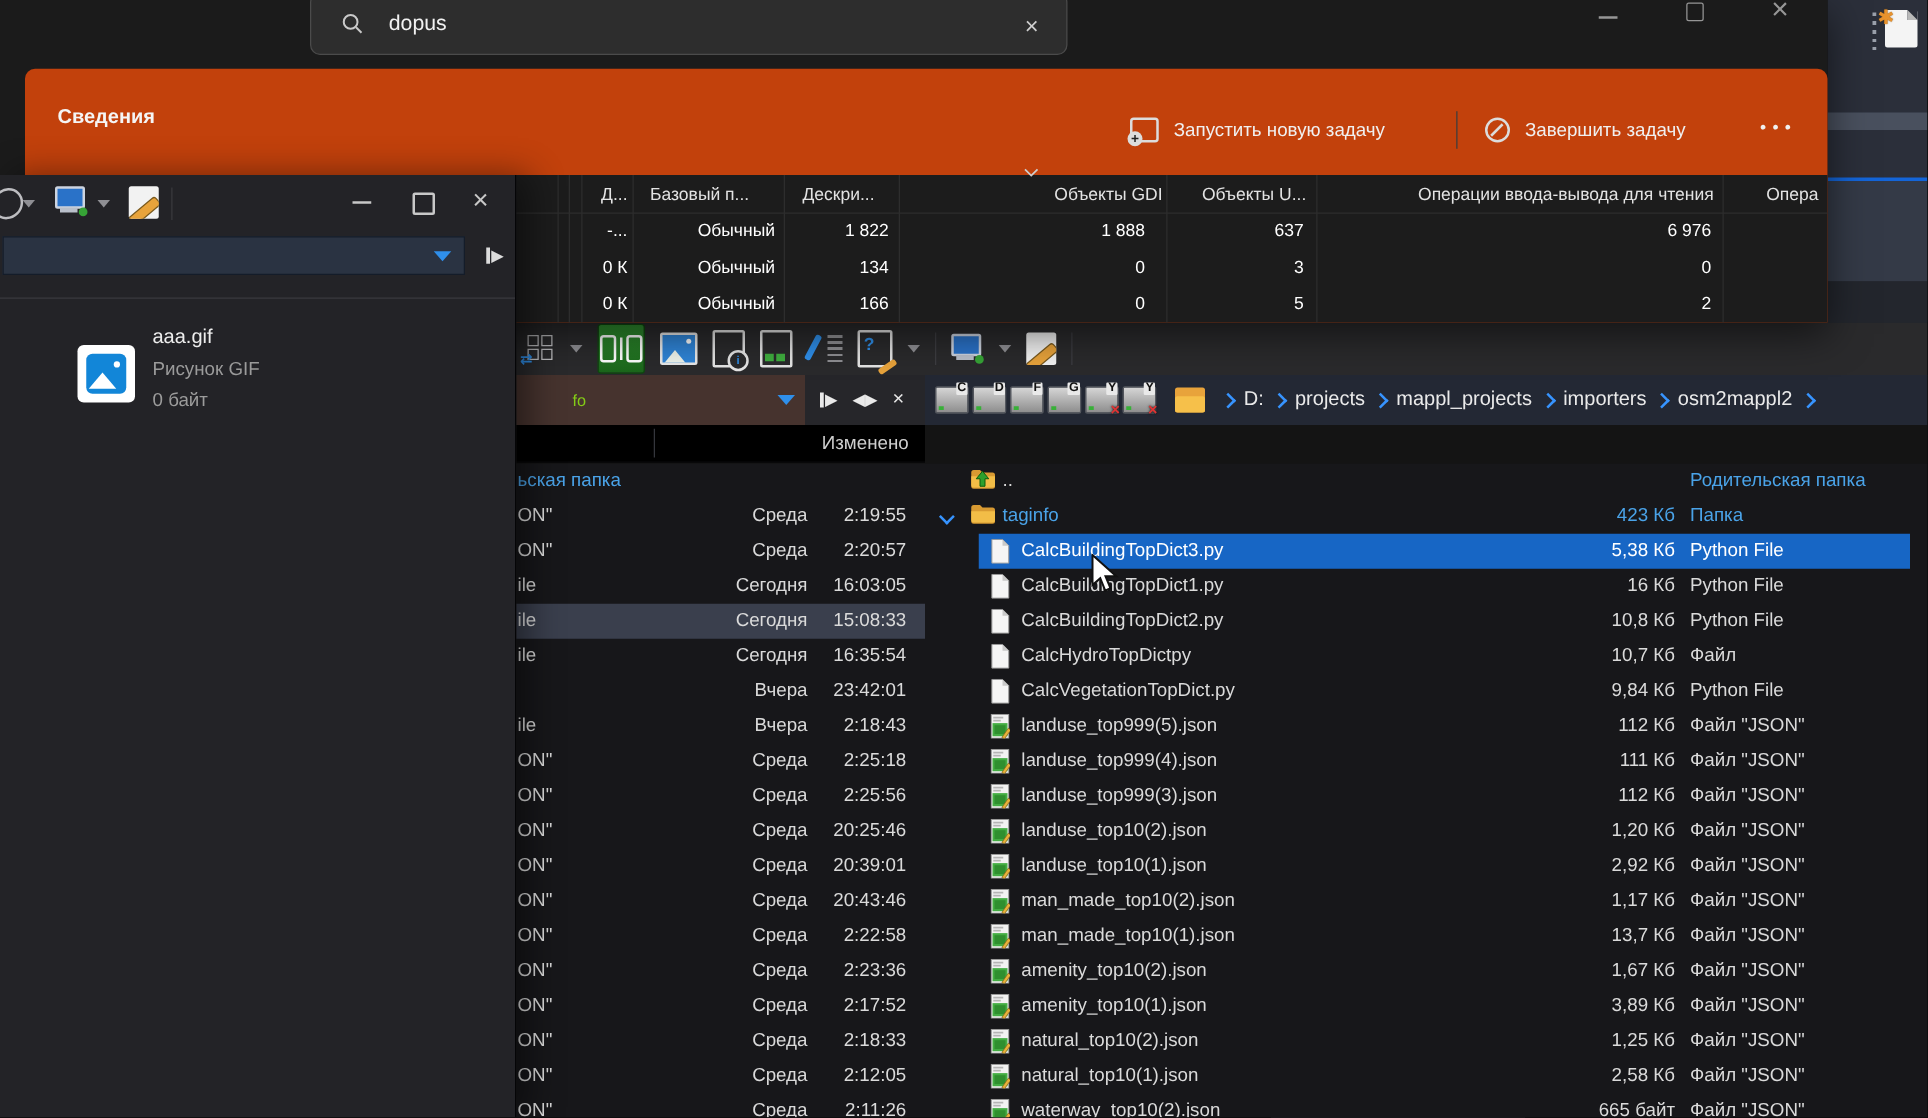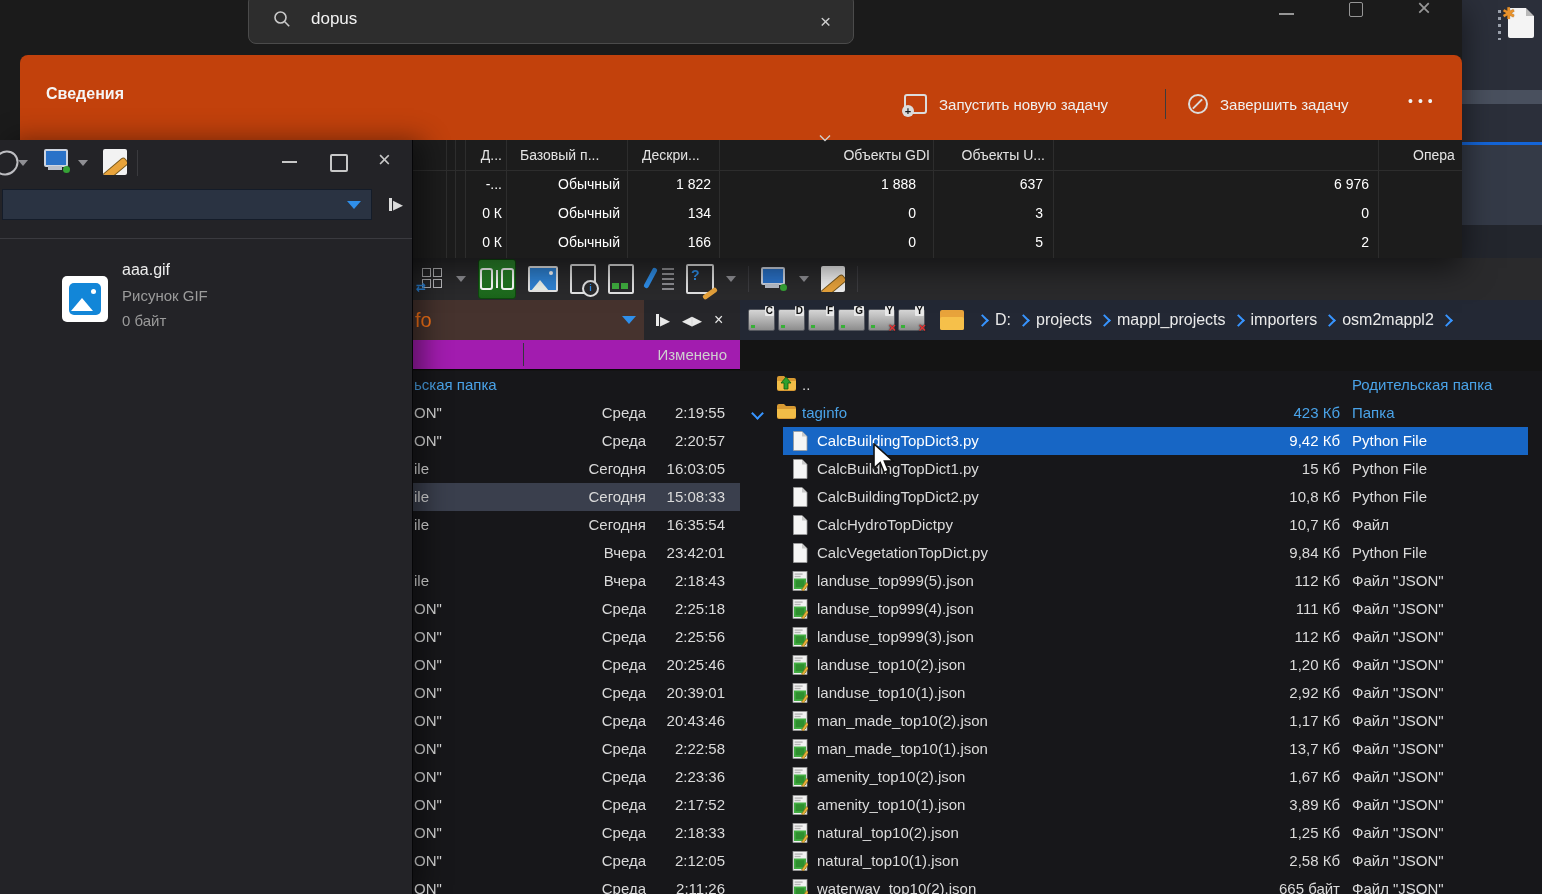--- a/index.html
+++ b/index.html
@@ -36,36 +36,36 @@
   .ic-computer{width:26px;height:24px;position:relative;}
   .ic-computer .scr{position:absolute;left:0;top:0;width:20px;height:14px;background:#2a72c8;border:2px solid #cdd4e0;border-radius:2px;}
   .ic-computer .base{position:absolute;left:4px;top:17px;width:14px;height:4px;background:#b9bfca;}
   .ic-computer .led{position:absolute;right:0;bottom:0;width:7px;height:7px;border-radius:50%;background:#36a336;}
   .ic-pencil{width:24px;height:26px;background:#f2f2f2;border-radius:2px;position:relative;overflow:hidden;}
   .ic-pencil .p{position:absolute;left:-2px;bottom:2px;width:28px;height:7px;background:#e8a33b;transform:rotate(-40deg);border-radius:2px;box-shadow:0 0 0 1px #7a5a1e;}
 
   .dp-pathrow{position:absolute;left:0;top:300px;width:1542px;height:40px;background:#232834;}
   .filter-wrap{position:absolute;left:412px;top:300px;width:328px;height:40px;background:#26262a;display:flex;align-items:center;}
   .filter-field{width:232px;height:40px;background:#46332e;display:flex;align-items:center;justify-content:space-between;padding:0 8px 0 3px;box-sizing:border-box;}
-  .filter-text{font-size:20px;color:#f97316;}
+  .filter-text{font-size:13px;color:#84cc16;margin-left:43px;}
   .caret-blue{width:0;height:0;border-left:7px solid transparent;border-right:7px solid transparent;border-top:8px solid #2f8fea;}
   .pane-btn{display:flex;align-items:center;margin-left:12px;color:#e9e9e9;font-size:13px;cursor:default;}
   .pane-btn .bar{width:3px;height:12px;background:#e9e9e9;margin-right:1px;}
   .addr-wrap{position:absolute;left:740px;top:300px;right:0;height:40px;background:#232834;display:flex;align-items:center;padding-left:8px;box-sizing:border-box;}
   .drive{width:25px;height:20px;margin-right:3px;position:relative;background:linear-gradient(#d6d6d6,#8d8d8d);border:1px solid #55585f;border-radius:2px;}
   .drive .ltr{position:absolute;right:0px;top:-4px;font-size:10px;font-weight:bold;color:#111;background:#e9e9e9;padding:0 1px;line-height:10px;border-radius:1px;}
   .drive .led{position:absolute;left:2px;bottom:2px;width:4px;height:3px;background:#38b038;}
   .drive .err{position:absolute;right:-2px;bottom:-4px;color:#e03434;font-weight:bold;font-size:13px;line-height:12px;text-shadow:0 0 2px #000;}
   .bc-folder{width:24px;height:20px;margin:0 6px 0 12px;position:relative;}
   .bc-folder .back{position:absolute;inset:0;background:#e8a33b;border-radius:2px;}
   .bc-folder .front{position:absolute;left:0;right:0;bottom:0;height:13px;background:#f6c04a;border-radius:2px;}
   .bc-chev{width:7px;height:7px;border-right:2.5px solid #3794ff;border-bottom:2.5px solid #3794ff;transform:rotate(-45deg);margin:0 8px;flex:none;}
   .bc-item{font-size:16px;color:#eaeaea;white-space:nowrap;}
 
-  .lp-header{position:absolute;left:412px;top:340px;width:328px;height:30px;background:#a21caf;border-bottom:1px solid #070709;box-sizing:border-box;}
+  .lp-header{position:absolute;left:412px;top:340px;width:328px;height:30px;background:#000000;border-bottom:1px solid #070709;box-sizing:border-box;}
   .lp-header .lbl{position:absolute;right:13px;line-height:29px;font-size:15px;color:#cfcfcf;}
   .colline{position:absolute;top:3px;bottom:3px;width:1px;background:#34363c;}
   .rp-header{position:absolute;left:740px;top:340px;right:0;height:30px;background:#1e2127;border-bottom:1px solid #070709;box-sizing:border-box;}
   .rp-header .h-name{position:absolute;left:10px;line-height:29px;font-size:15px;color:#cfcfcf;}
   .rp-header .h-size{position:absolute;right:198px;line-height:29px;font-size:15px;color:#cfcfcf;}
   .rp-header .h-type{position:absolute;left:612px;line-height:29px;font-size:15px;color:#cfcfcf;}
 
   .lp-rows{position:absolute;left:412px;top:371px;width:328px;bottom:0;background:#17171a;overflow:hidden;}
   .fl-row{position:relative;height:28px;font-size:15px;color:#dadada;}
   .fl-row.hl{background:#3a3f4d;}
@@ -398,30 +398,30 @@
           <span class="fr-size">423 Кб</span>
           <span class="fr-type">Папка</span>
         </div>
         <div class="fr-row lvl1 sel">
           <span class="selbg"></span>
           <span class="fr-icon"><svg width="16" height="20" viewBox="0 0 16 20">
               <path d="M1.5 0.5 h8.5 l5 5 v14 h-13.5 z" fill="#f5f5f5" stroke="#9a9a9a" stroke-width="0.8"></path>
               <path d="M10 0.5 l5 5 h-5 z" fill="#c9c9c9"></path>
             </svg></span>
           <span class="fr-name">CalcBuildingTopDict3.py</span>
-          <span class="fr-size">9,42 Кб</span>
+          <span class="fr-size">5,38 Кб</span>
           <span class="fr-type">Python File</span>
         </div>
         <div class="fr-row lvl1">
           <span class="fr-icon"><svg width="16" height="20" viewBox="0 0 16 20">
               <path d="M1.5 0.5 h8.5 l5 5 v14 h-13.5 z" fill="#f5f5f5" stroke="#9a9a9a" stroke-width="0.8"></path>
               <path d="M10 0.5 l5 5 h-5 z" fill="#c9c9c9"></path>
             </svg></span>
           <span class="fr-name">CalcBuildingTopDict1.py</span>
-          <span class="fr-size">15 Кб</span>
+          <span class="fr-size">16 Кб</span>
           <span class="fr-type">Python File</span>
         </div>
         <div class="fr-row lvl1">
           <span class="fr-icon"><svg width="16" height="20" viewBox="0 0 16 20">
               <path d="M1.5 0.5 h8.5 l5 5 v14 h-13.5 z" fill="#f5f5f5" stroke="#9a9a9a" stroke-width="0.8"></path>
               <path d="M10 0.5 l5 5 h-5 z" fill="#c9c9c9"></path>
             </svg></span>
           <span class="fr-name">CalcBuildingTopDict2.py</span>
           <span class="fr-size">10,8 Кб</span>
           <span class="fr-type">Python File</span>
@@ -658,20 +658,21 @@
         <span class="tm-colline" style="left:1358px"></span>
         <div class="tm-head">
           <svg class="tm-sort" width="14" height="8" viewBox="0 0 14 8">
             <polyline points="2,1.5 7,6.5 12,1.5" fill="none" stroke="#cfcfcf" stroke-width="1.4"></polyline>
           </svg>
           <span class="tm-h" style="left:435px;width:47px;text-align:right">Д...</span>
           <span class="tm-h" style="left:500px">Базовый п...</span>
           <span class="tm-h" style="left:622px">Дескри...</span>
           <span class="tm-h" style="left:690px;width:220px;text-align:right">Объекты GDI</span>
           <span class="tm-h" style="left:905px;width:120px;text-align:right">Объекты U...</span>
+          <span class="tm-h" style="left:1100px;width:251px;text-align:right">Операции ввода-вывода для чтения</span>
           <span class="tm-h" style="left:1393px">Опера</span>
         </div>
         <div class="tm-rows" id="tm-rows">
             <div class="tm-row">
               <span class="tm-cell c-d">-...</span>
               <span class="tm-cell c-pri">Обычный</span>
               <span class="tm-cell c-hnd">1 822</span>
               <span class="tm-cell c-gdi">1 888</span>
               <span class="tm-cell c-usr">637</span>
               <span class="tm-cell c-io">6 976</span>

